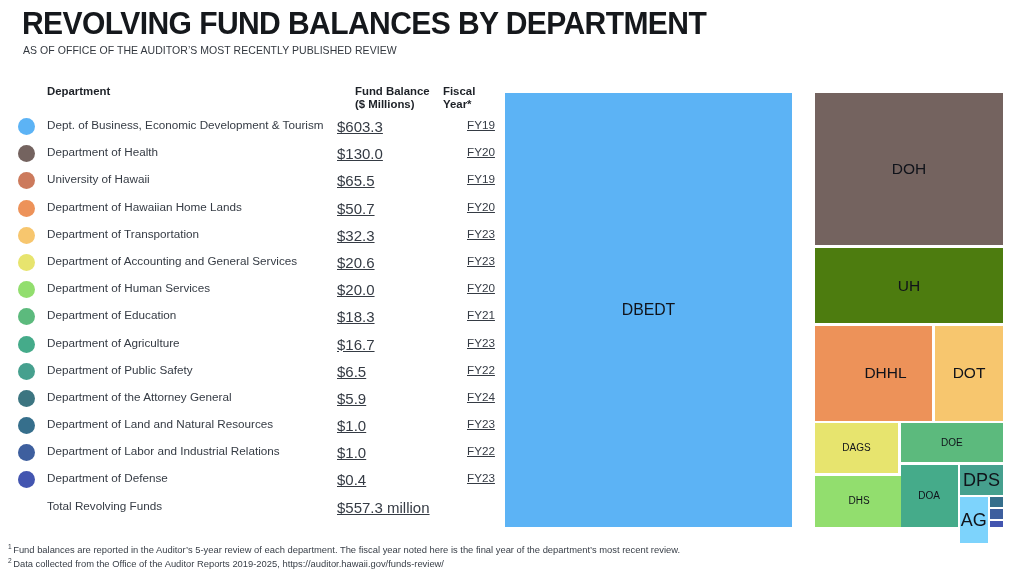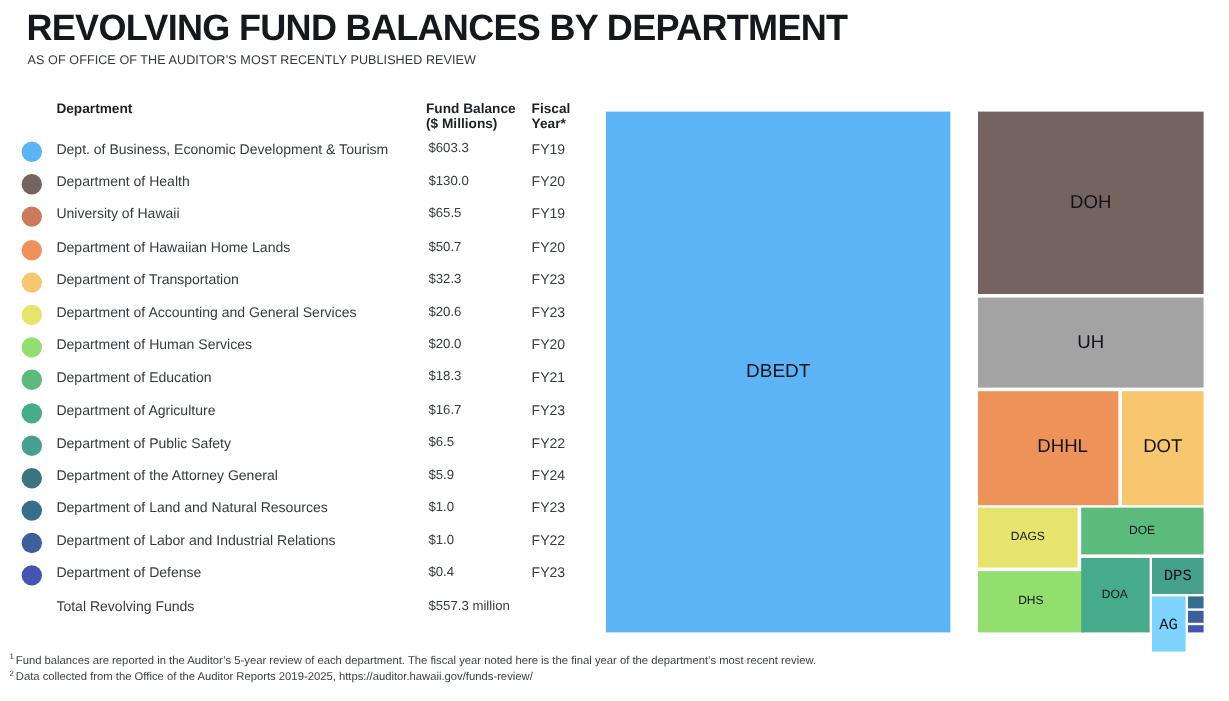--- a/index.html
+++ b/index.html
@@ -80,33 +80,35 @@
   .cell-dept {
     position: absolute;
     left: 29px;
     top: 5px;
     font-size: 11.7px;
     color: #353b44;
     white-space: nowrap;
   }
   .cell-amt {
     position: absolute;
-    left: 339px;
+    left: 319px;
     top: 5px;
-    font-size: 11px;
+    font-size: 15px;
     color: #353b44;
     white-space: nowrap;
+    text-decoration: underline;
   }
   .cell-fy {
     position: absolute;
-    left: 425px;
+    left: 449px;
     top: 5px;
     font-size: 11.7px;
     color: #353b44;
     white-space: nowrap;
+    text-decoration: underline;
   }
   .row.total .cell-dept,
   .row.total .cell-amt { color: #353b44; }
 
   
   #treemap {
     position: absolute;
     left: 505px;
     top: 93px;
     width: 498px;
@@ -120,21 +122,21 @@
     overflow: hidden;
   }
   .tile-label {
     font-size: 15.5px;
     color: #10131a;
     white-space: nowrap;
     line-height: 1;
   }
   .tile.big .tile-label { font-size: 15.8px; }
   .tile.sm  .tile-label { font-size: 10px; }
-  .tile.xs  .tile-label { font-size: 13px; font-family: Liberation Mono, monospace; }
+  .tile.xs  .tile-label { font-size: 18px; }
 
   
   #notes {
     position: absolute;
     left: 8px;
     top: 543px;
     width: 1000px;
   }
   .note {
     font-size: 9.4px;
@@ -261,21 +263,21 @@
       </div>
   </div>
 
   <div id="treemap">
       <div class="tile big" style="left: 0px; top: 0px; width: 287px; height: 434px; background: rgb(92, 179, 245);">
         <span class="tile-label">DBEDT</span>
       </div>
       <div class="tile md" style="left: 310px; top: 0px; width: 188px; height: 152px; background: rgb(116, 99, 95);">
         <span class="tile-label">DOH</span>
       </div>
-      <div class="tile md" style="left: 310px; top: 155px; width: 188px; height: 74.5px; background: #a3a3a3;">
+      <div class="tile md" style="left: 310px; top: 155px; width: 188px; height: 74.5px; background: #4d7c0f;">
         <span class="tile-label">UH</span>
       </div>
       <div class="tile md" style="left: 310px; top: 232.5px; width: 117px; height: 95px; background: rgb(237, 146, 89); padding-left: 24px;">
         <span class="tile-label">DHHL</span>
       </div>
       <div class="tile md" style="left: 430px; top: 232.5px; width: 68px; height: 95px; background: rgb(247, 198, 110);">
         <span class="tile-label">DOT</span>
       </div>
       <div class="tile sm" style="left: 310px; top: 330px; width: 83px; height: 50px; background: rgb(231, 228, 110);">
         <span class="tile-label">DAGS</span>

